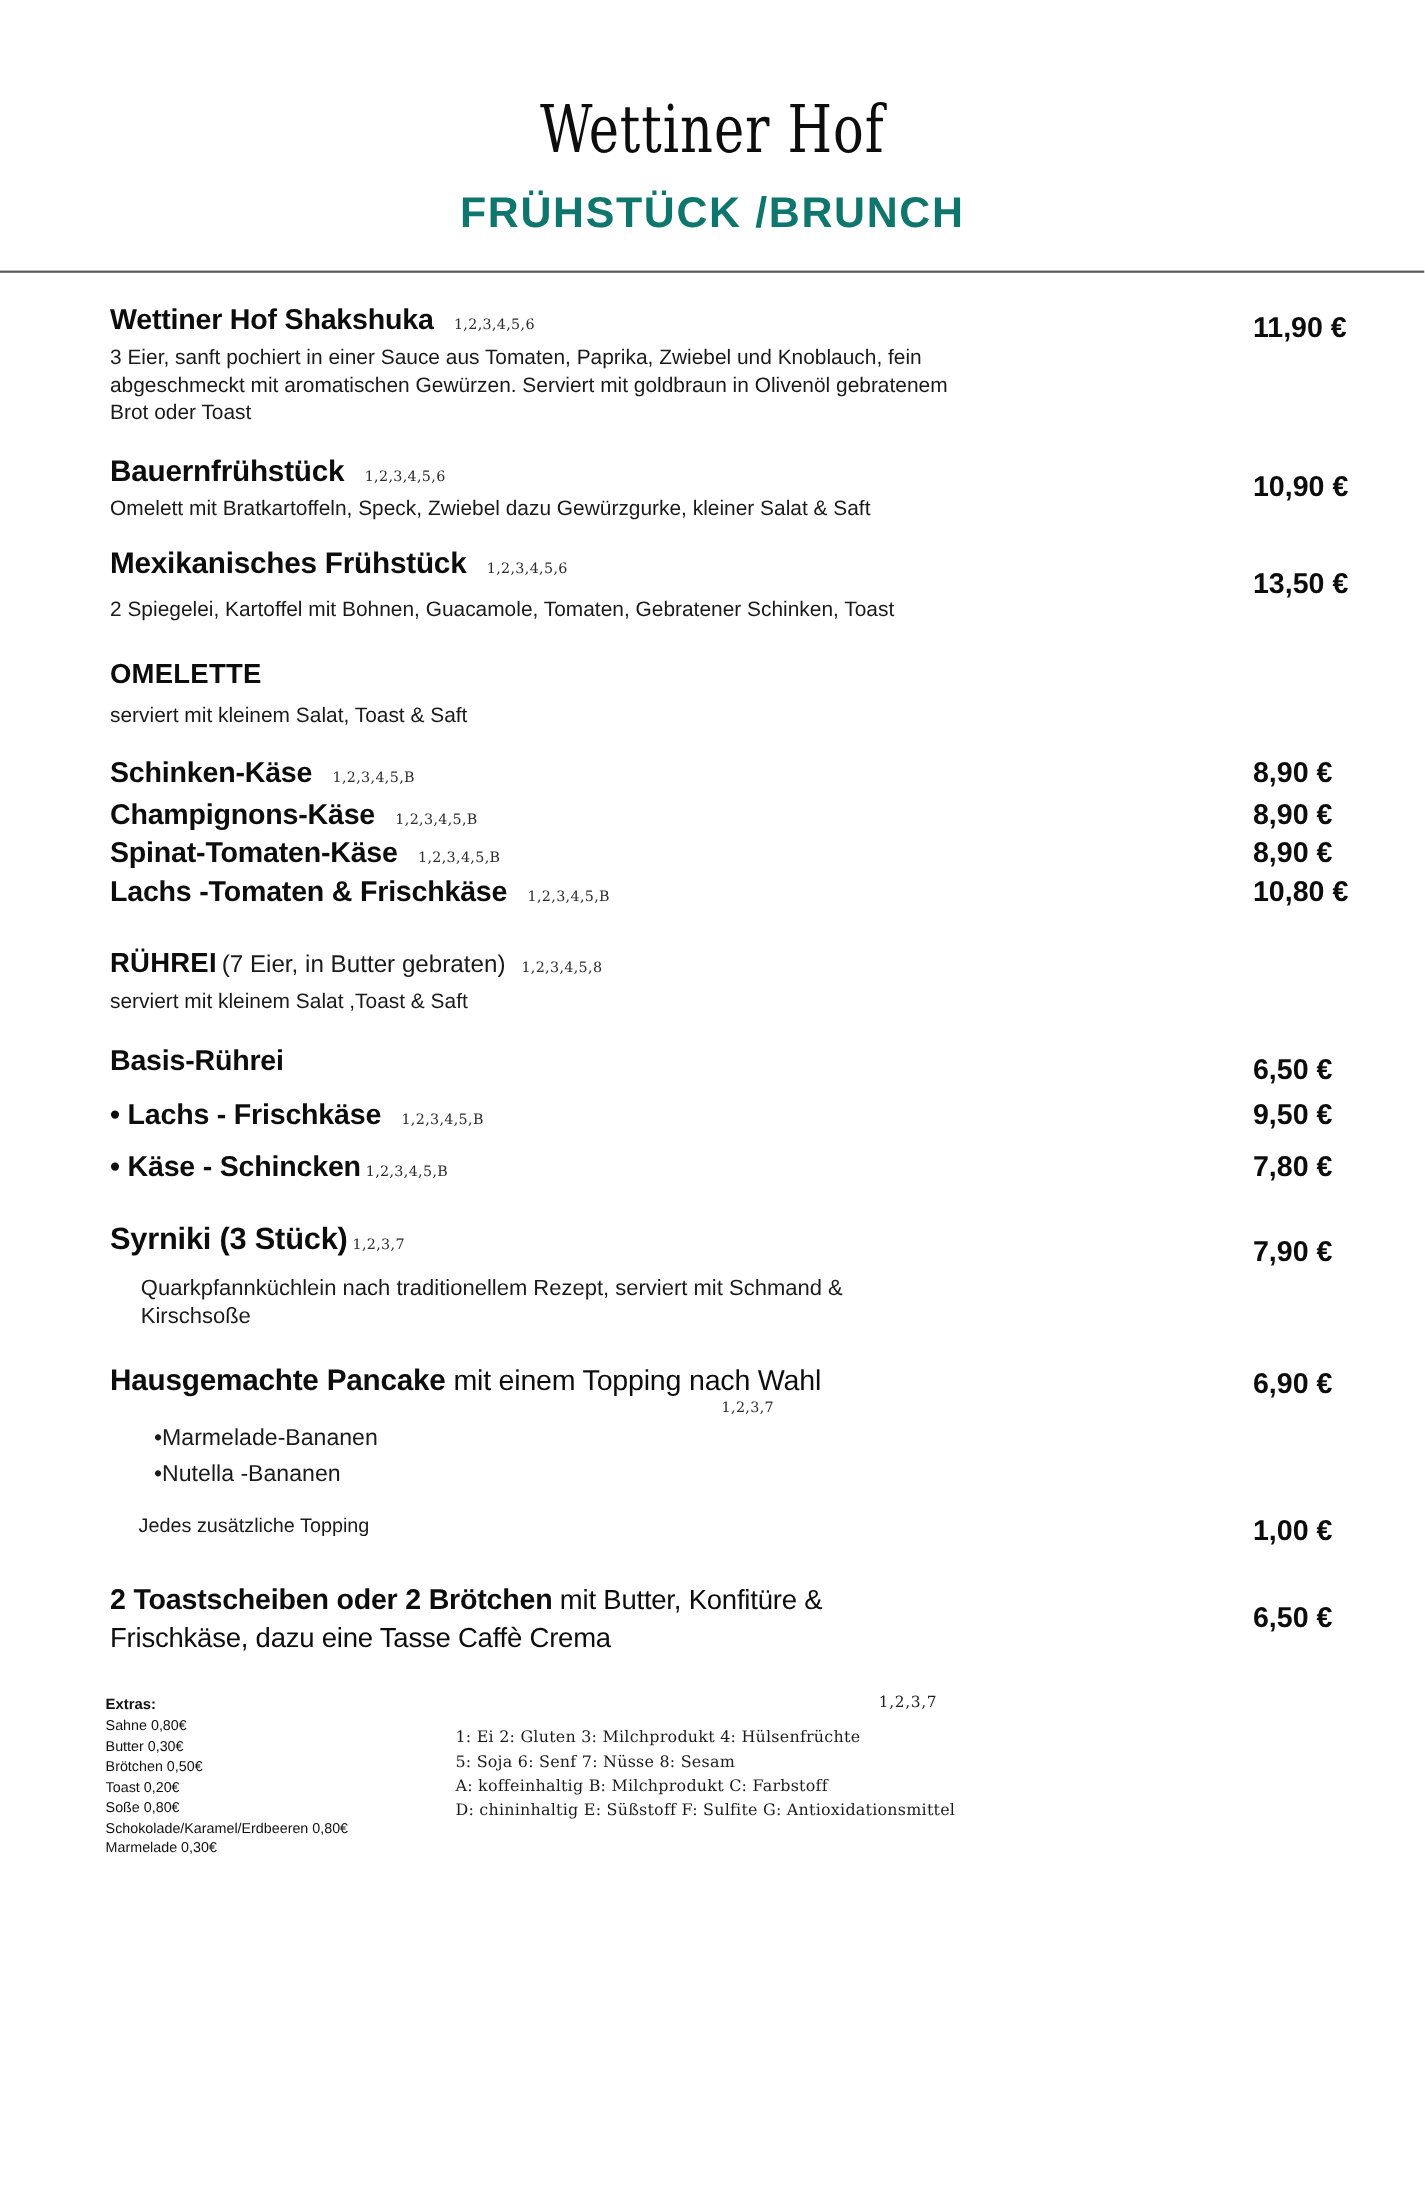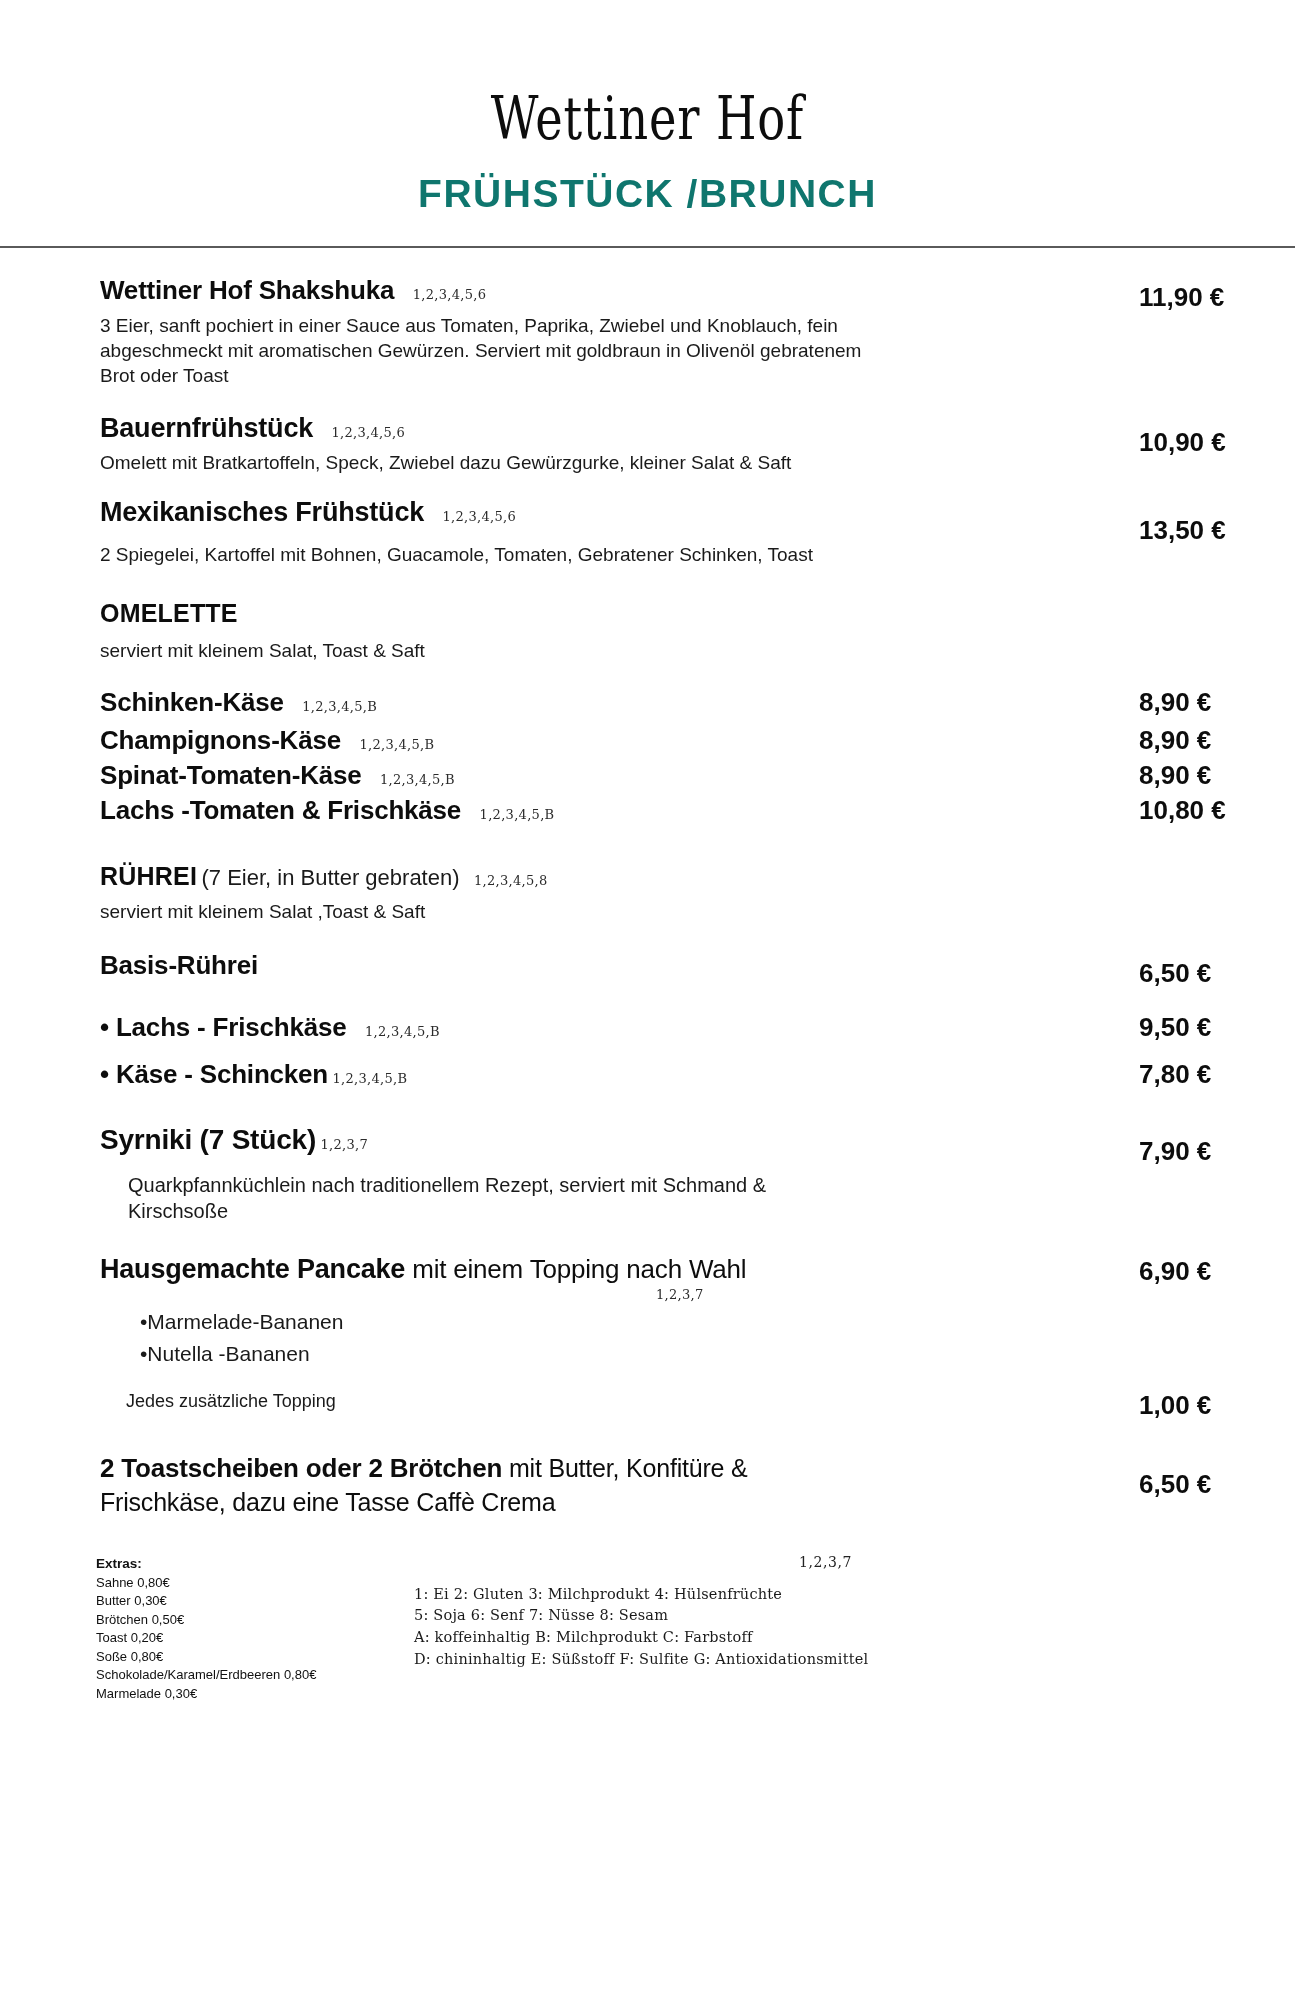--- a/index.html
+++ b/index.html
@@ -238,39 +238,39 @@
       <div class="desc" style="margin-top:6px;">serviert mit kleinem Salat ,Toast &amp; Saft</div>
     </div>
 
     <div class="row" style="margin-top:26px;">
       <div class="row-main">
         <span class="dish-title">Basis-Rührei</span>
       </div>
       <div class="price" style="margin-top:8px;">6,50 €</div>
     </div>
 
-    <div class="row" style="margin-top:23px;">
+    <div class="row" style="margin-top:10px;">
       <div class="row-main">
         <span class="dish-title">• Lachs - Frischkäse</span>
         <span class="allerg" style="margin-left:14px;">1,2,3,4,5,B</span>
       </div>
       <div class="price">9,50 €</div>
     </div>
 
     <div class="row" style="margin-top:16px;">
       <div class="row-main">
         <span class="dish-title">• Käse - Schincken</span>
         <span class="allerg">1,2,3,4,5,B</span>
       </div>
       <div class="price">7,80 €</div>
     </div>
 
     <div class="row" style="margin-top:34px;">
       <div class="row-main">
-        <span class="dish-title dish-title-lg" style="font-size:28px;">Syrniki (7 Stück)</span>
+        <span class="dish-title dish-title-lg" style="font-size:28px;">Syrniki (3 Stück)</span>
         <span class="allerg">1,2,3,7</span>
         <div class="desc" style="margin-top:16px; margin-left:28px; font-size:20px; max-width:720px;">Quarkpfannküchlein nach traditionellem Rezept, serviert mit Schmand &amp; Kirschsoße</div>
       </div>
       <div class="price" style="margin-top:12px;">7,90 €</div>
     </div>
 
     <div class="row" style="margin-top:30px;">
       <div class="row-main">
         <div>
           <span class="dish-title" style="font-size:27px;">Hausgemachte Pancake</span><span class="dish-title normal-weight" style="font-size:26px;"> mit einem Topping nach Wahl</span>

